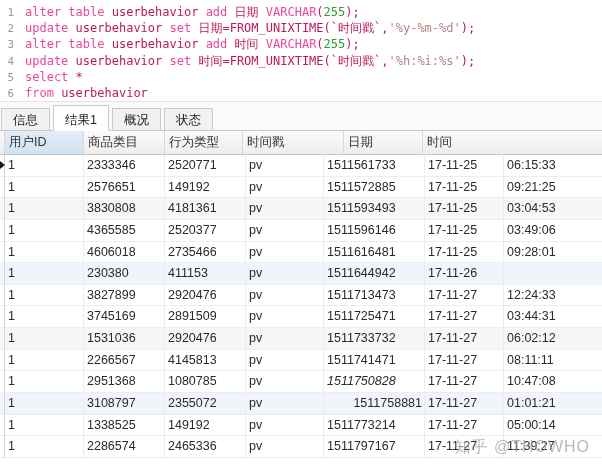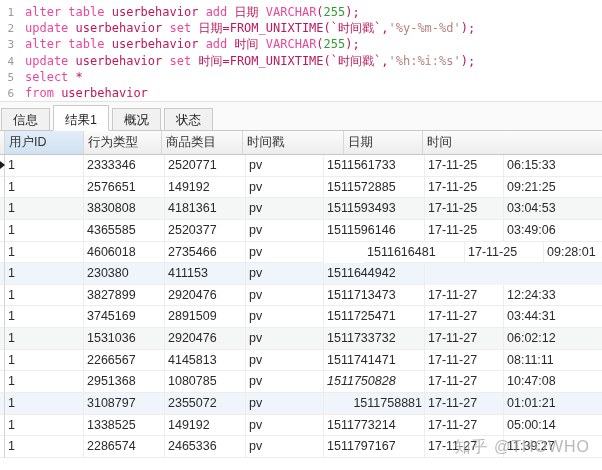--- a/index.html
+++ b/index.html
@@ -122,22 +122,22 @@
     <div class="tab">信息</div>
     <div class="tab active">结果1</div>
     <div class="tab">概况</div>
     <div class="tab">状态</div>
   </div>
 
 <div class="result-grid">
     <div class="grid-row header">
       <div class="gutter hcell"></div>
       <div class="gcell hcell selected" style="flex: 0 0 79px;">用户ID</div>
+      <div class="gcell hcell" style="flex: 0 0 81px;">商品类目</div>
       <div class="gcell hcell" style="flex: 0 0 78px;">行为类型</div>
-      <div class="gcell hcell" style="flex: 0 0 81px;">商品类目</div>
       <div class="gcell hcell" style="flex: 0 0 101px;">时间戳</div>
       <div class="gcell hcell" style="flex: 0 0 79px;">日期</div>
       <div class="gcell hcell last-col">时间</div>
     </div>
     <div class="grid-row data-row">
       <div class="gutter">
         <span class="row-arrow"></span>
       </div>
       <div class="gcell" style="flex: 0 0 79px;">1</div>
       <div class="gcell" style="flex: 0 0 81px;">2333346</div>
@@ -176,31 +176,32 @@
       <div class="gcell" style="flex: 0 0 101px;">1511596146</div>
       <div class="gcell" style="flex: 0 0 79px;">17-11-25</div>
       <div class="gcell last-col">03:49:06</div>
     </div>
     <div class="grid-row data-row">
       <div class="gutter"></div>
       <div class="gcell" style="flex: 0 0 79px;">1</div>
       <div class="gcell" style="flex: 0 0 81px;">4606018</div>
       <div class="gcell" style="flex: 0 0 81px;">2735466</div>
       <div class="gcell" style="flex: 0 0 78px;">pv</div>
-      <div class="gcell" style="flex: 0 0 101px; margin-left: 40px;">1511616481</div>
+      <div class="gcell" style="flex: 0 0 101px;">1511616481</div>
       <div class="gcell" style="flex: 0 0 79px;">17-11-25</div>
       <div class="gcell last-col">09:28:01</div>
     </div>
     <div class="grid-row data-row">
       <div class="gutter"></div>
       <div class="gcell" style="flex: 0 0 79px;">1</div>
       <div class="gcell" style="flex: 0 0 81px;">230380</div>
       <div class="gcell" style="flex: 0 0 81px;">411153</div>
       <div class="gcell" style="flex: 0 0 78px;">pv</div>
       <div class="gcell" style="flex: 0 0 101px;">1511644942</div>
+      <div class="gcell" style="flex: 0 0 79px;">17-11-26</div>
     </div>
     <div class="grid-row data-row">
       <div class="gutter"></div>
       <div class="gcell" style="flex: 0 0 79px;">1</div>
       <div class="gcell" style="flex: 0 0 81px;">3827899</div>
       <div class="gcell" style="flex: 0 0 81px;">2920476</div>
       <div class="gcell" style="flex: 0 0 78px;">pv</div>
       <div class="gcell" style="flex: 0 0 101px;">1511713473</div>
       <div class="gcell" style="flex: 0 0 79px;">17-11-27</div>
       <div class="gcell last-col">12:24:33</div>

